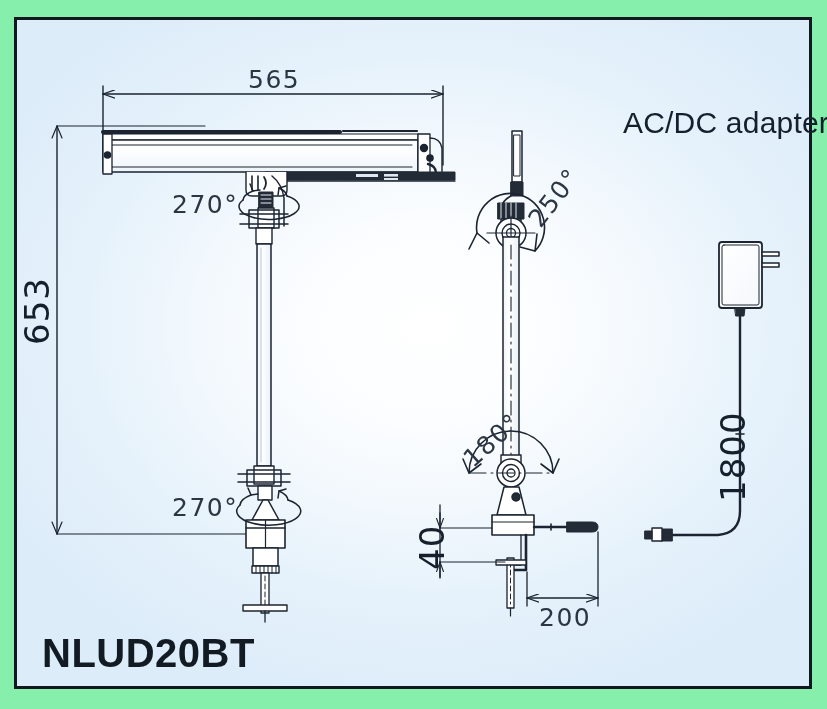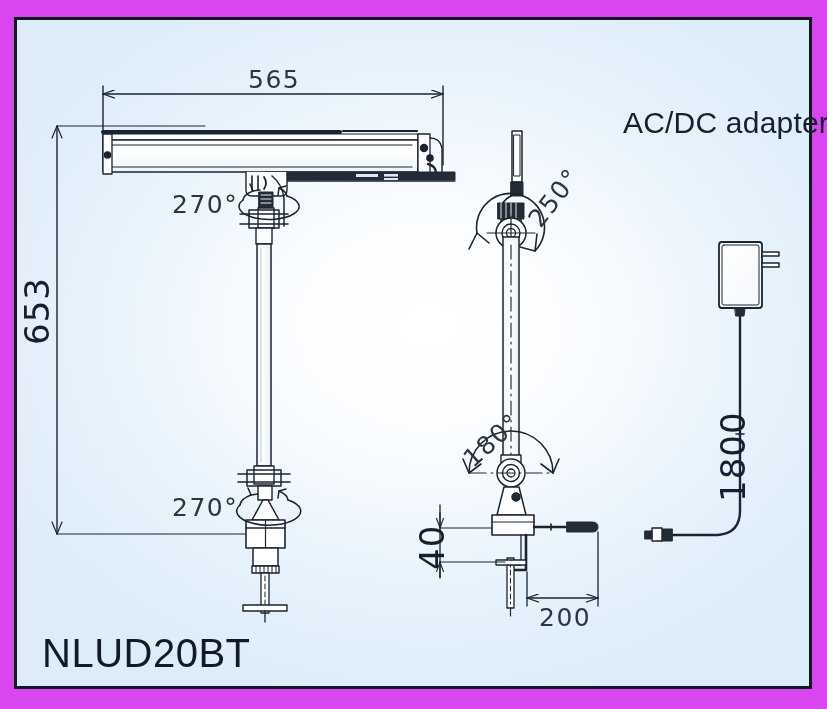--- a/index.html
+++ b/index.html
@@ -6,21 +6,21 @@
   html, body {
     margin: 0;
     padding: 0;
     background: #ffffff;
     font-family: "Liberation Sans", sans-serif;
   }
   #stage {
     position: relative;
     width: 827px;
     height: 709px;
-    background: #d946ef;
+    background: #86efac;
     overflow: hidden;
   }
   #frame {
     position: absolute;
     left: 14px;
     top: 17px;
     width: 798px;
     height: 672px;
     border: 3px solid #101820;
     box-sizing: border-box;
@@ -334,14 +334,14 @@
   <div class="lbl dim rot-diag2" style="left:459px; top:453px;">180°</div>
 
   <div class="lbl dim-big rot90ccw" style="left:415px; top:570px;">40</div>
 
   <div class="lbl dim" style="left:539px; top:561px;margin-top:44px;">200</div>
 
   <div class="lbl dim-big rot90ccw" style="left:716px; top:502px;">1800</div>
 
   <div class="lbl ui-label" style="left:623px; top:108px;">AC/DC adapter</div>
 
-  <div class="lbl model" style="left:42px; top:633px;">NLUD20BT</div>
+  <div class="lbl model" style="left:42px; top:633px;font-weight:bold;">NLUD20BT</div>
 </div>
 
 </body></html>

